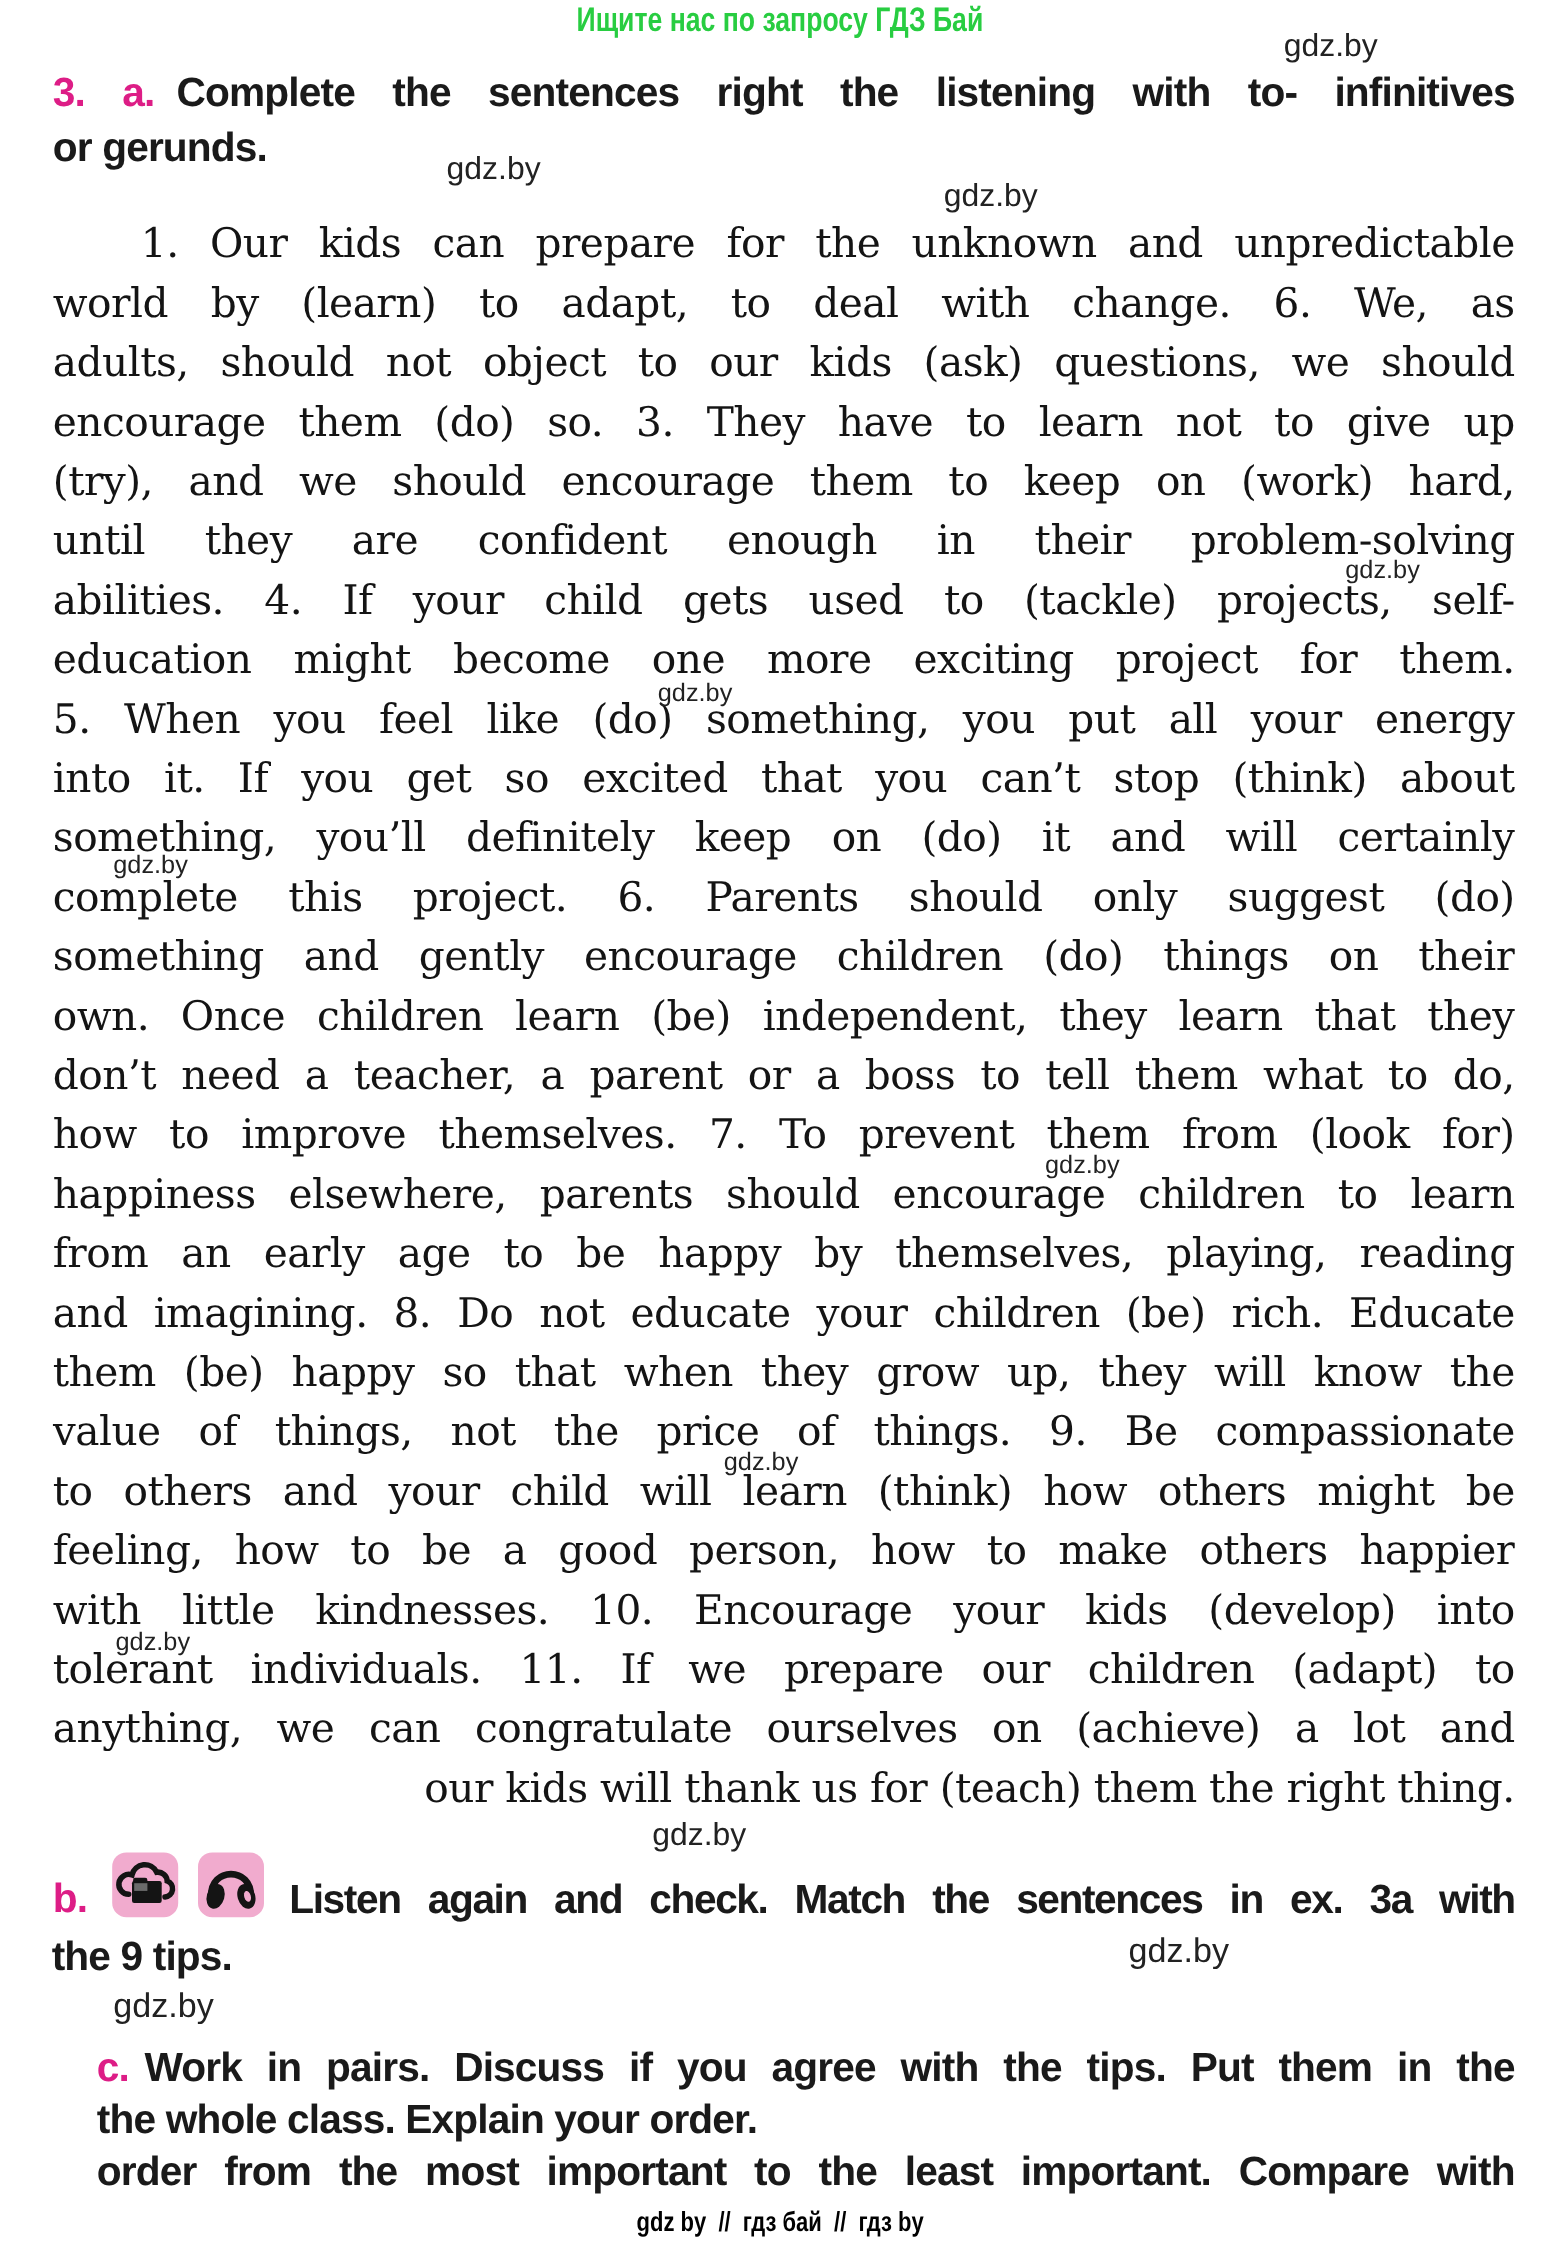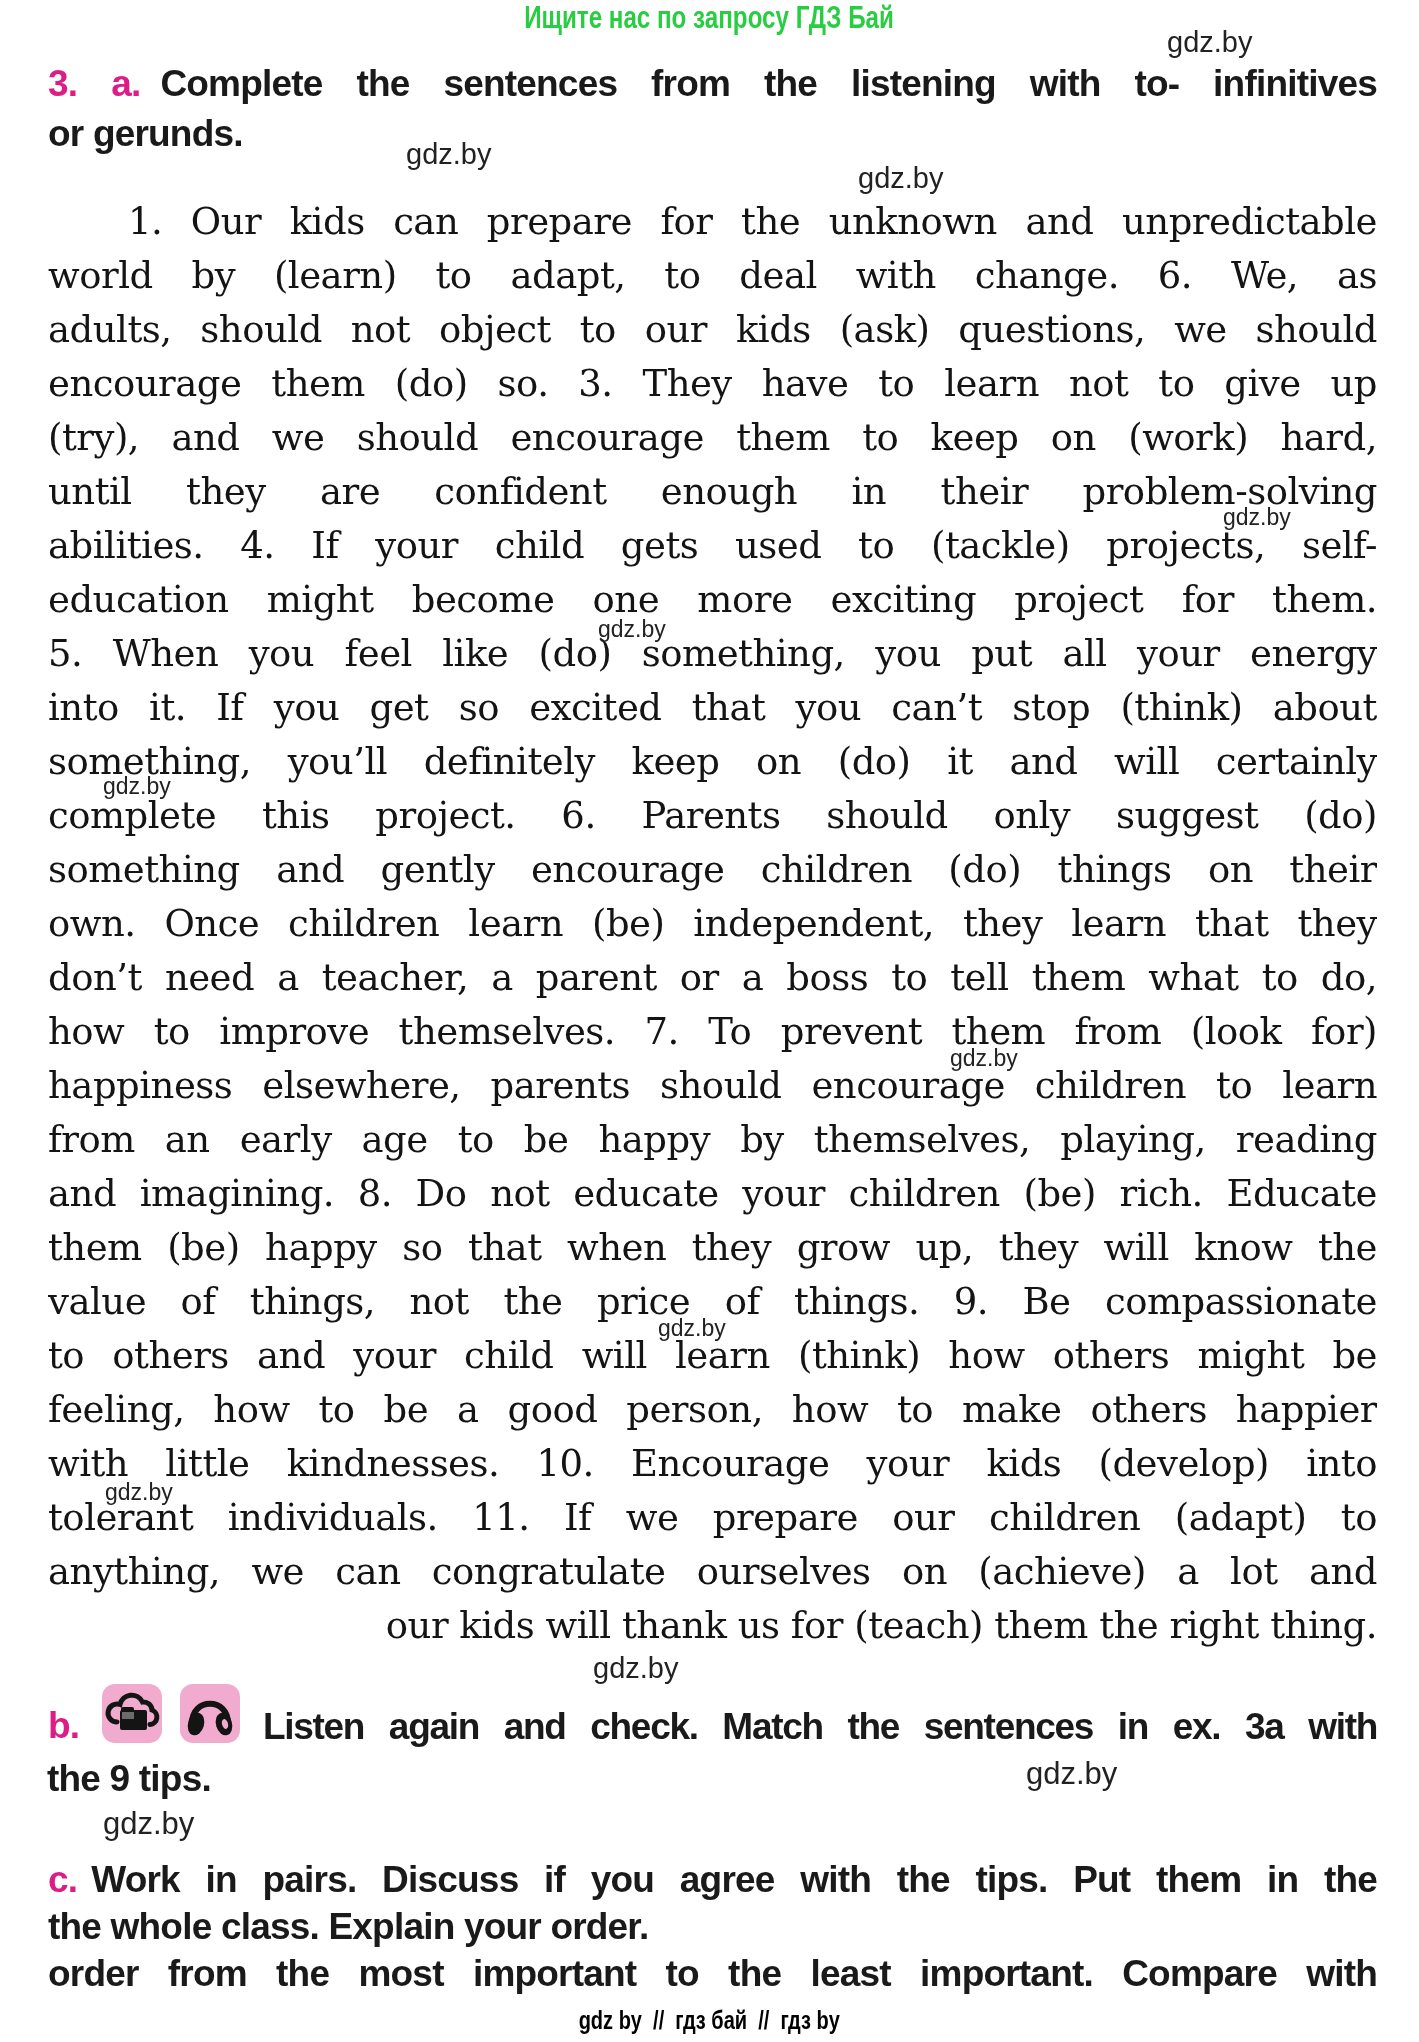--- a/index.html
+++ b/index.html
@@ -44,37 +44,37 @@
   
   .b-marker{left:48px;top:1702px;}
   .icon-box{position:absolute;width:60px;height:59px;background:#f1abce;border-radius:13px;
     top:1684px;display:flex;align-items:center;justify-content:center;}
   .icon1{left:102px;}
   .icon2{left:180px;}
   .b-line1{left:263px;top:1703px;width:1114px;letter-spacing:-1.3px;}
   .b-line2{left:47px;top:1755px;}
   
   .c-block{position:absolute;left:48px;top:1856px;width:1329px;}
-  .c-block .bold-line{position:static;height:47px;line-height:47px;}
+  .c-block .bold-line{position:static;height:47px;line-height:47px;margin-left:40px;}
   
   .footer-line{position:absolute;top:2006px;left:0;right:0;text-align:center;
     font-size:25px;font-weight:bold;color:#000000;white-space:pre;}
   .footer-line .squash{display:inline-block;transform:scaleX(0.8);transform-origin:center;}
 </style>
 </head>
 <body>
 
 <div class="page">
 
   <div class="promo-top"><span class="squash">Ищите нас по запросу ГДЗ Бай</span></div>
 
   <div class="wm wm2">gdz.by</div>
 
   <div class="bold-line just title-l1">
-    <span class="marker mr">3. a.</span><span>Complete the sentences from the listening with to- infinitives</span>
+    <span class="marker mr">3. a.</span><span>Complete the sentences right the listening with to- infinitives</span>
   </div>
   <div class="bold-line title-l2">or gerunds.</div>
 
   <div class="wm wm3">gdz.by</div>
   <div class="wm wm4">gdz.by</div>
 
   <div class="body-text">
     <div class="bline first">1. Our kids can prepare for the unknown and unpredictable</div>
     <div class="bline">world by (learn) to adapt, to deal with change. 6. We, as</div>
     <div class="bline">adults, should not object to our kids (ask) questions, we should</div>

